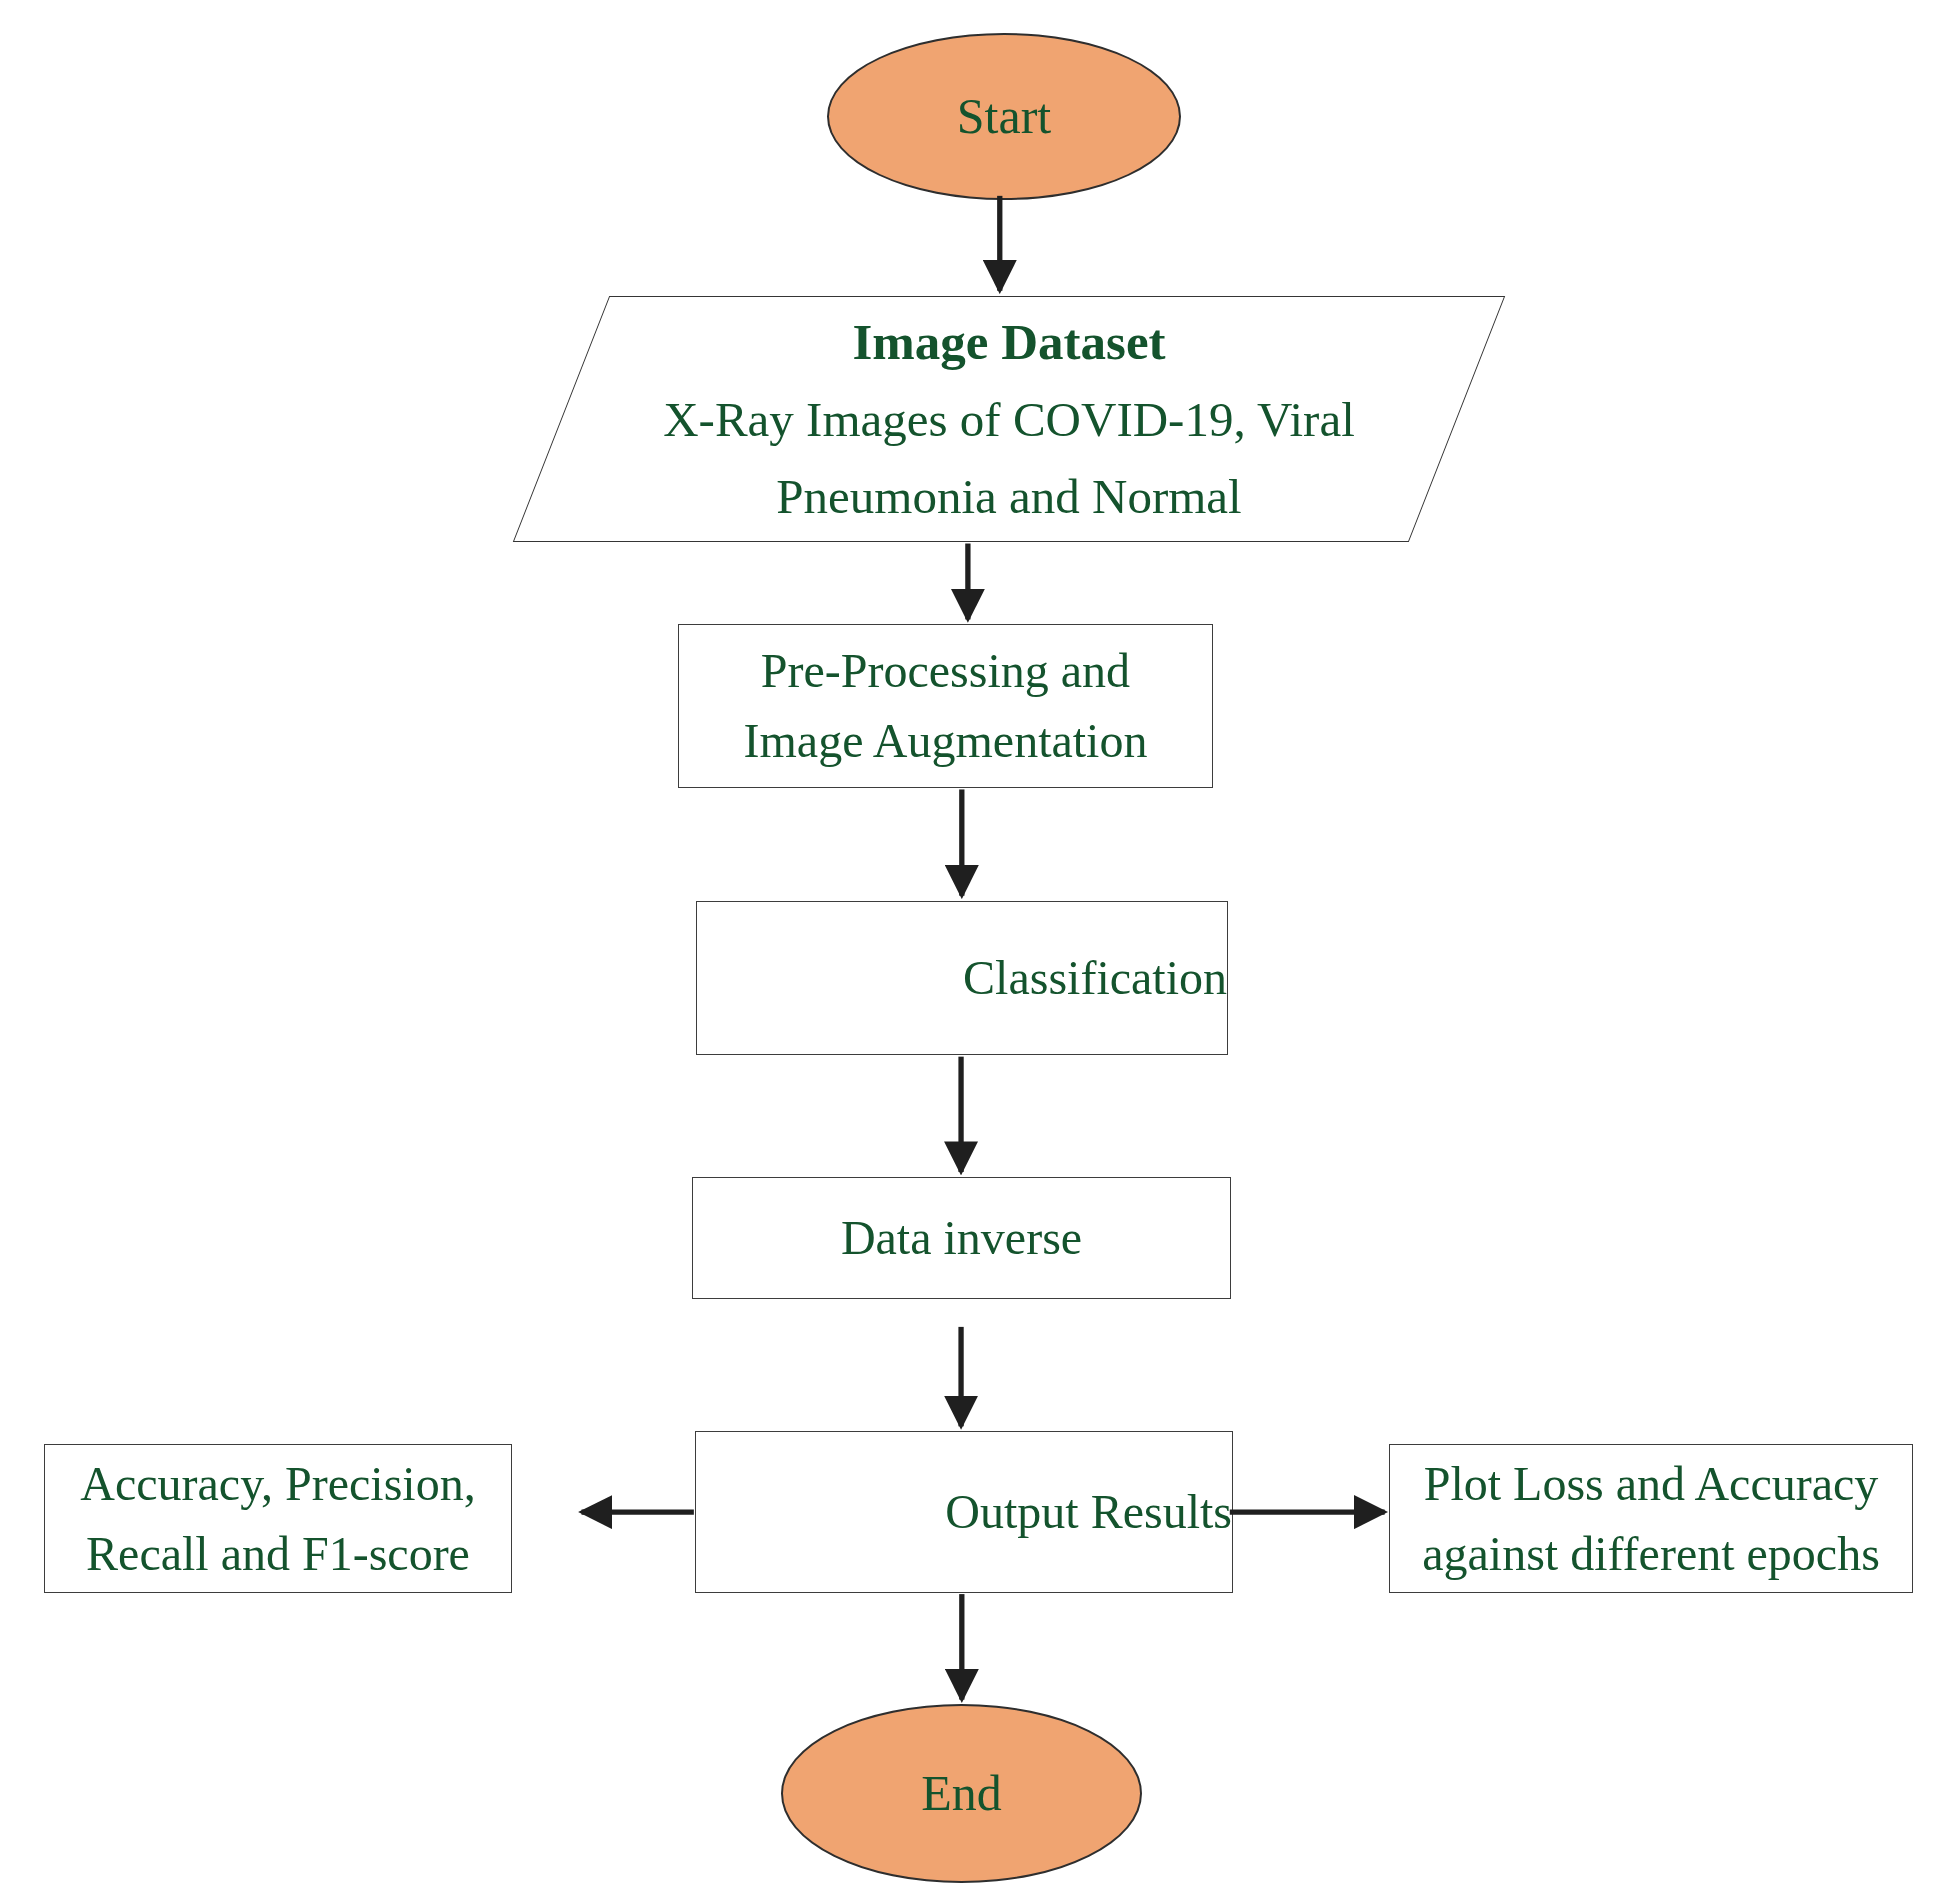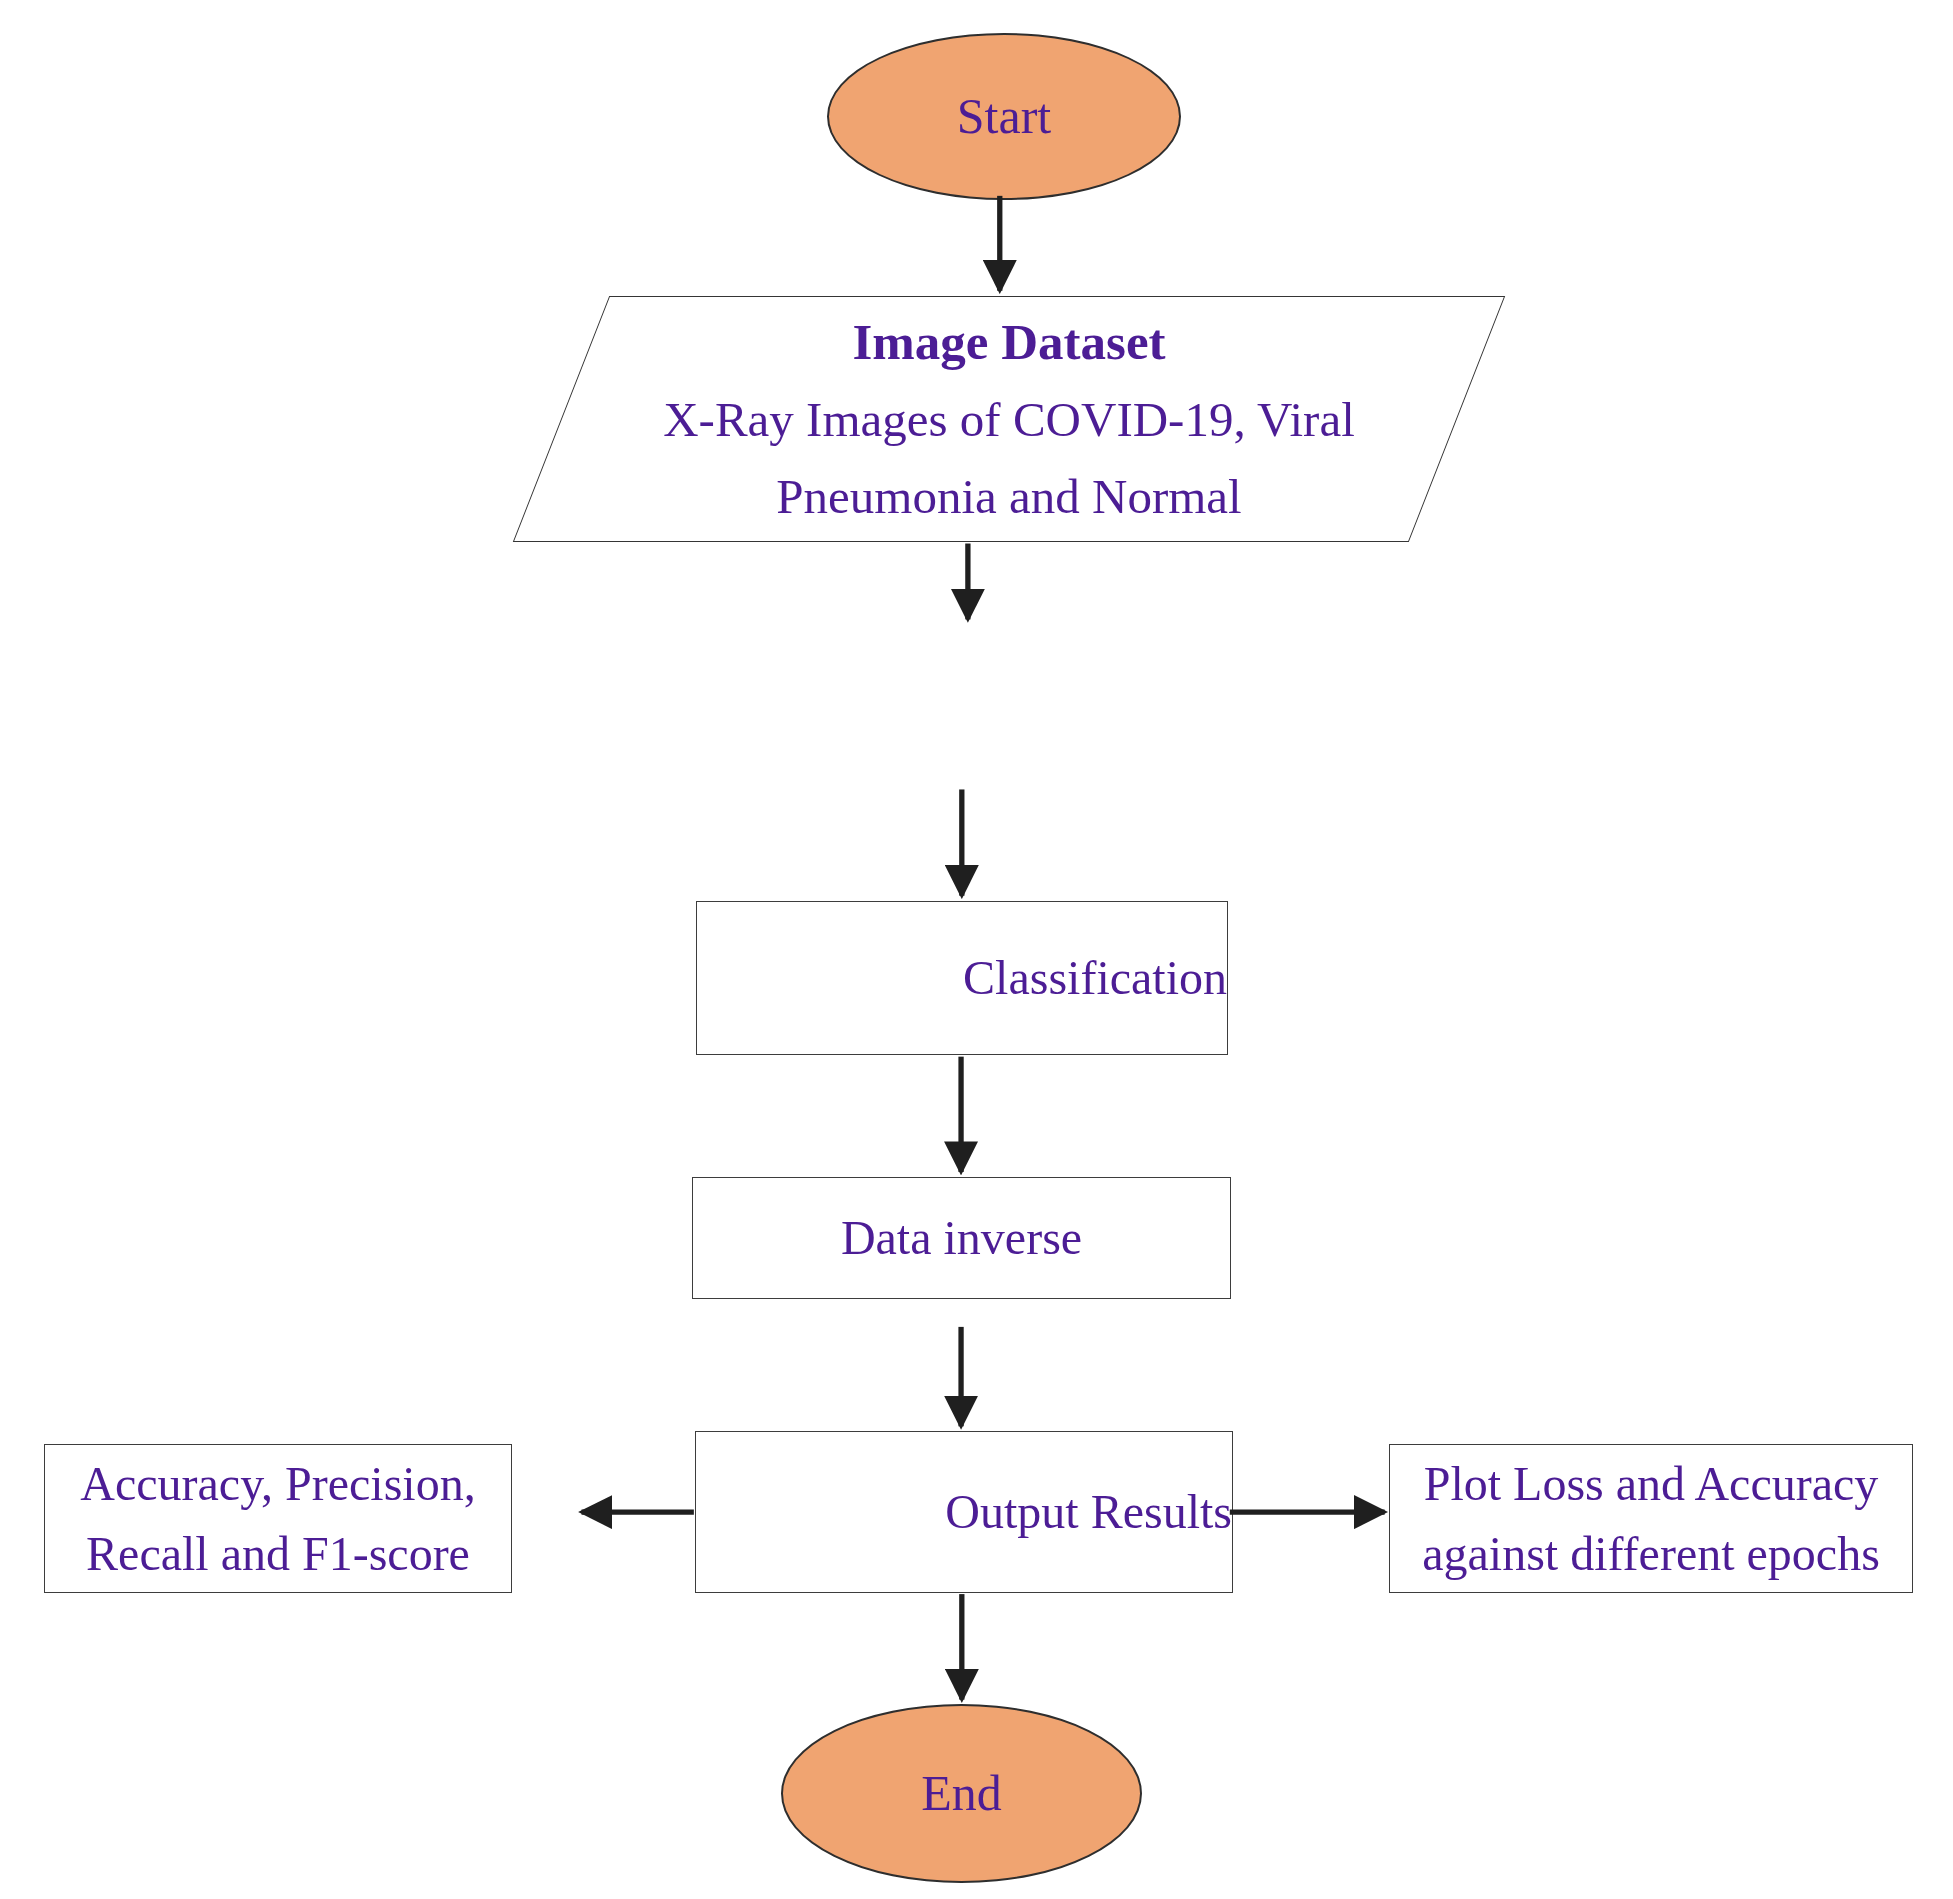--- a/index.html
+++ b/index.html
@@ -50,34 +50,38 @@
     position: absolute;
     left: 0; top: 0;
     width: 1954px; height: 1900px;
     z-index: 3;
     pointer-events: none;
   }
 </style>
 </head>
 <body>
 
-<div class="canvas" style="color: #4c1d95;">
+<div class="canvas" style="color: #14532d;">
 
   <div class="node terminator" style="left: 827px; top: 33px; width: 354px; height: 167px; background: rgb(240, 164, 113); border-color: rgb(46, 46, 46);">
     <span class="label">Start</span>
   </div>
 
   <div class="node para" style="left:561px; top:296px; width:896px; height:246px;">
     <div class="para-inner">
       <div class="title">Image Dataset</div>
       <div class="line">X-Ray Images of COVID-19, Viral</div>
       <div class="line">Pneumonia and Normal</div>
     </div>
   </div>
 
+  <div class="node process" style="left: 678px; top: 624px; width: 535px; height: 164px; border-color: rgb(61, 61, 61);">
+    <div class="line">Pre-Processing and</div>
+    <div class="line">Image Augmentation</div>
+  </div>
 
   <div class="node process" style="left: 696px; top: 901px; width: 532px; height: 154px; border-color: rgb(61, 61, 61); align-items: flex-end;">
     <div class="line">Classification</div>
   </div>
 
   <div class="node process" style="left: 692px; top: 1177px; width: 539px; height: 122px; border-color: rgb(61, 61, 61); align-items: center;">
     <div class="line">Data inverse</div>
   </div>
 
   <div class="node process" style="left: 695px; top: 1431px; width: 538px; height: 162px; border-color: rgb(61, 61, 61); align-items: flex-end;">

